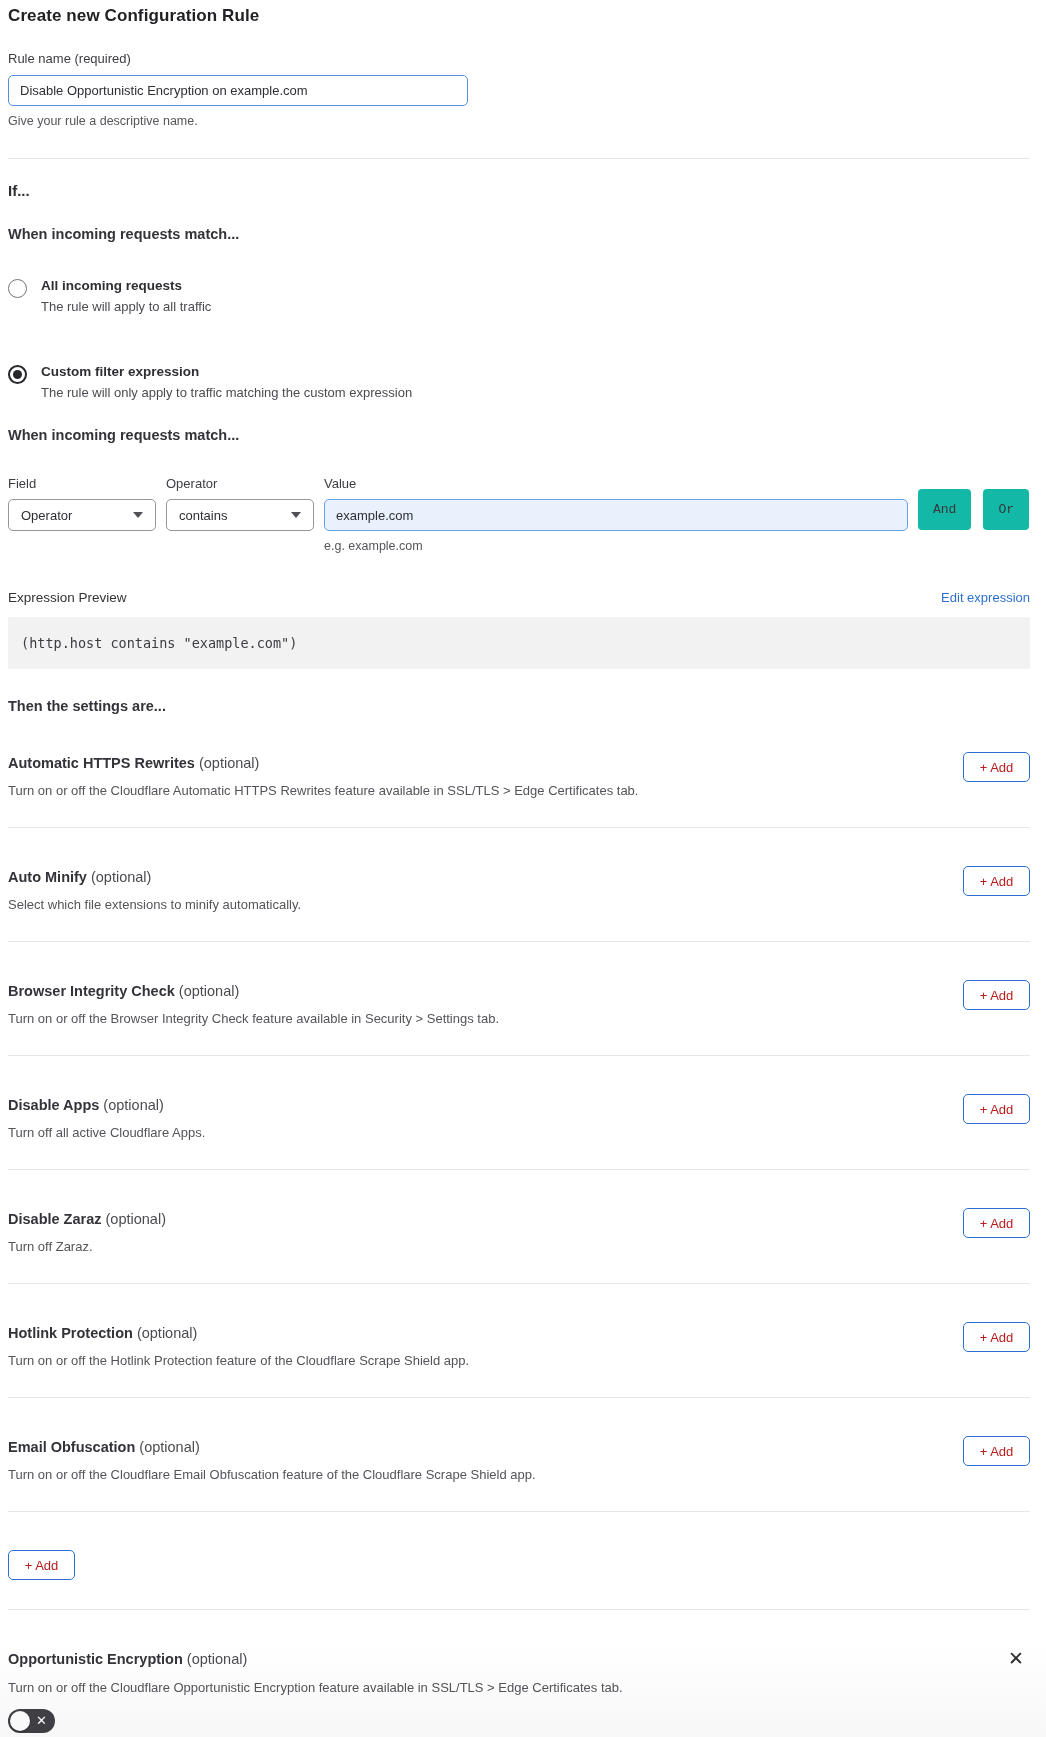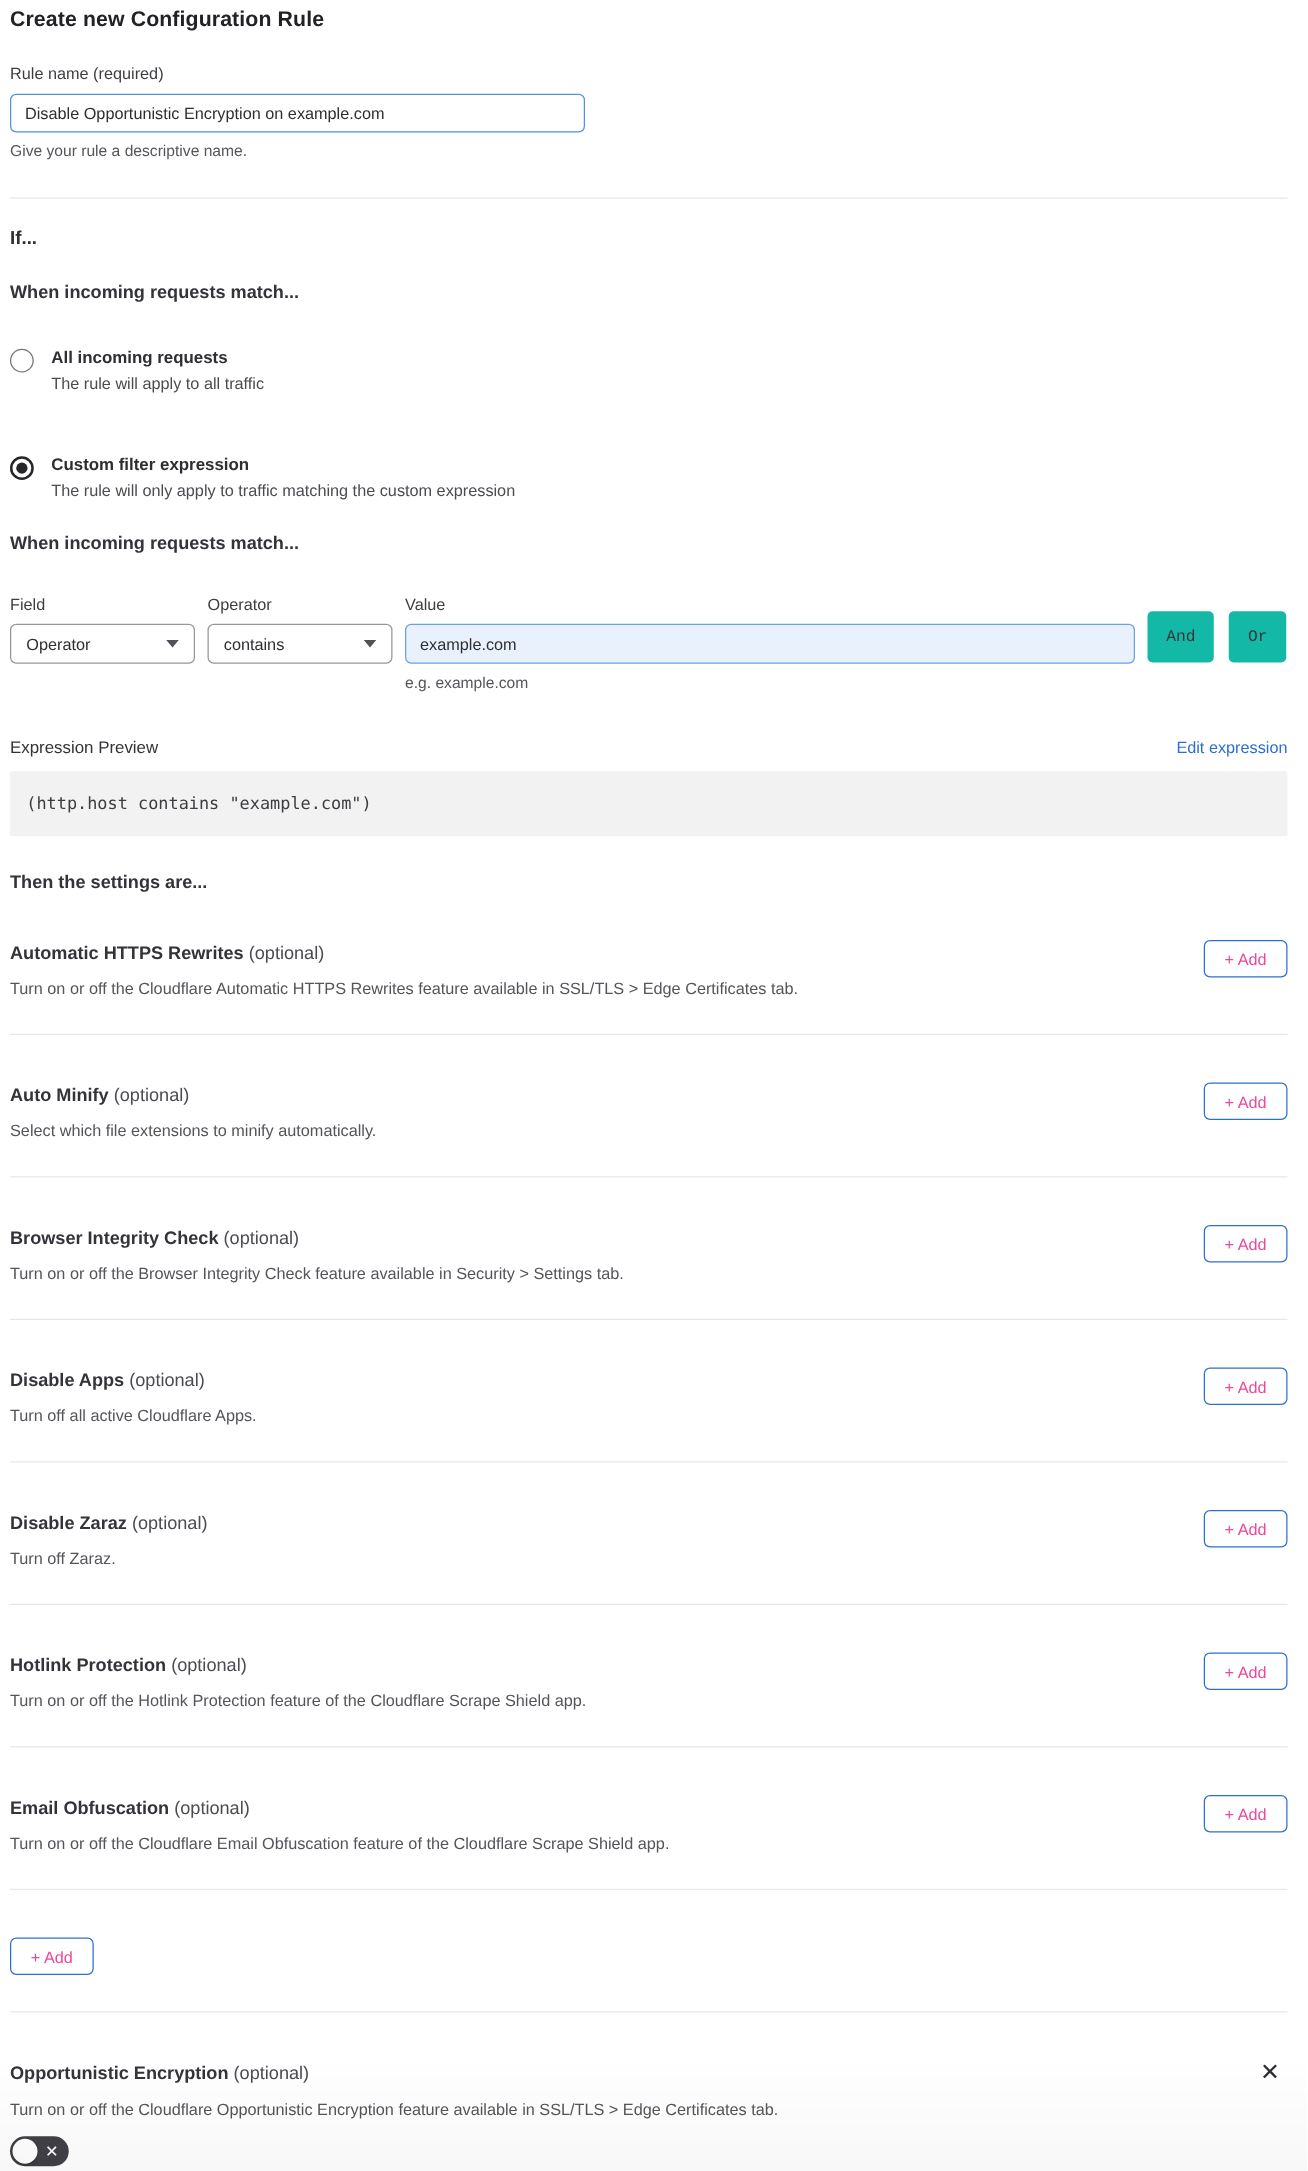--- a/index.html
+++ b/index.html
@@ -83,21 +83,21 @@
 
   .then-heading { font-size: 14.5px; font-weight: bold; color: #33333a; margin-top: 29px; }
 
   .setting { display: flex; justify-content: space-between; align-items: flex-start; margin-top: 41px; gap: 12px; }
   .setting-head { font-size: 14.5px; color: #33333a; }
   .setting-name { font-weight: bold; }
   .setting-optional { font-weight: normal; color: #4b4b51; }
   .setting-desc { font-size: 13px; color: #54545a; margin-top: 12px; }
   .add-btn {
     flex: 0 0 auto; width: 67px; height: 30px; background: #fff;
-    border: 1px solid #2c6fd1; border-radius: 5px; color: #ec4899;
+    border: 1px solid #2c6fd1; border-radius: 5px; color: #b91c1c;
     font-family: "Liberation Sans", sans-serif; font-size: 13px; cursor: pointer;
     margin-top: -3px;
   }
   hr.sep { border: 0; border-top: 1px solid #e7e7e9; margin: 29px 0 0 0; }
 
   .expanded-setting { margin-top: 41px; }
   .expanded-head-row { display: flex; justify-content: space-between; align-items: flex-start; }
   .close-icon {
     font-size: 19px; line-height: 19px; color: #2c2c31; cursor: pointer;
     background: none; border: 0; padding: 0 6px; font-family: "Liberation Sans", sans-serif;

